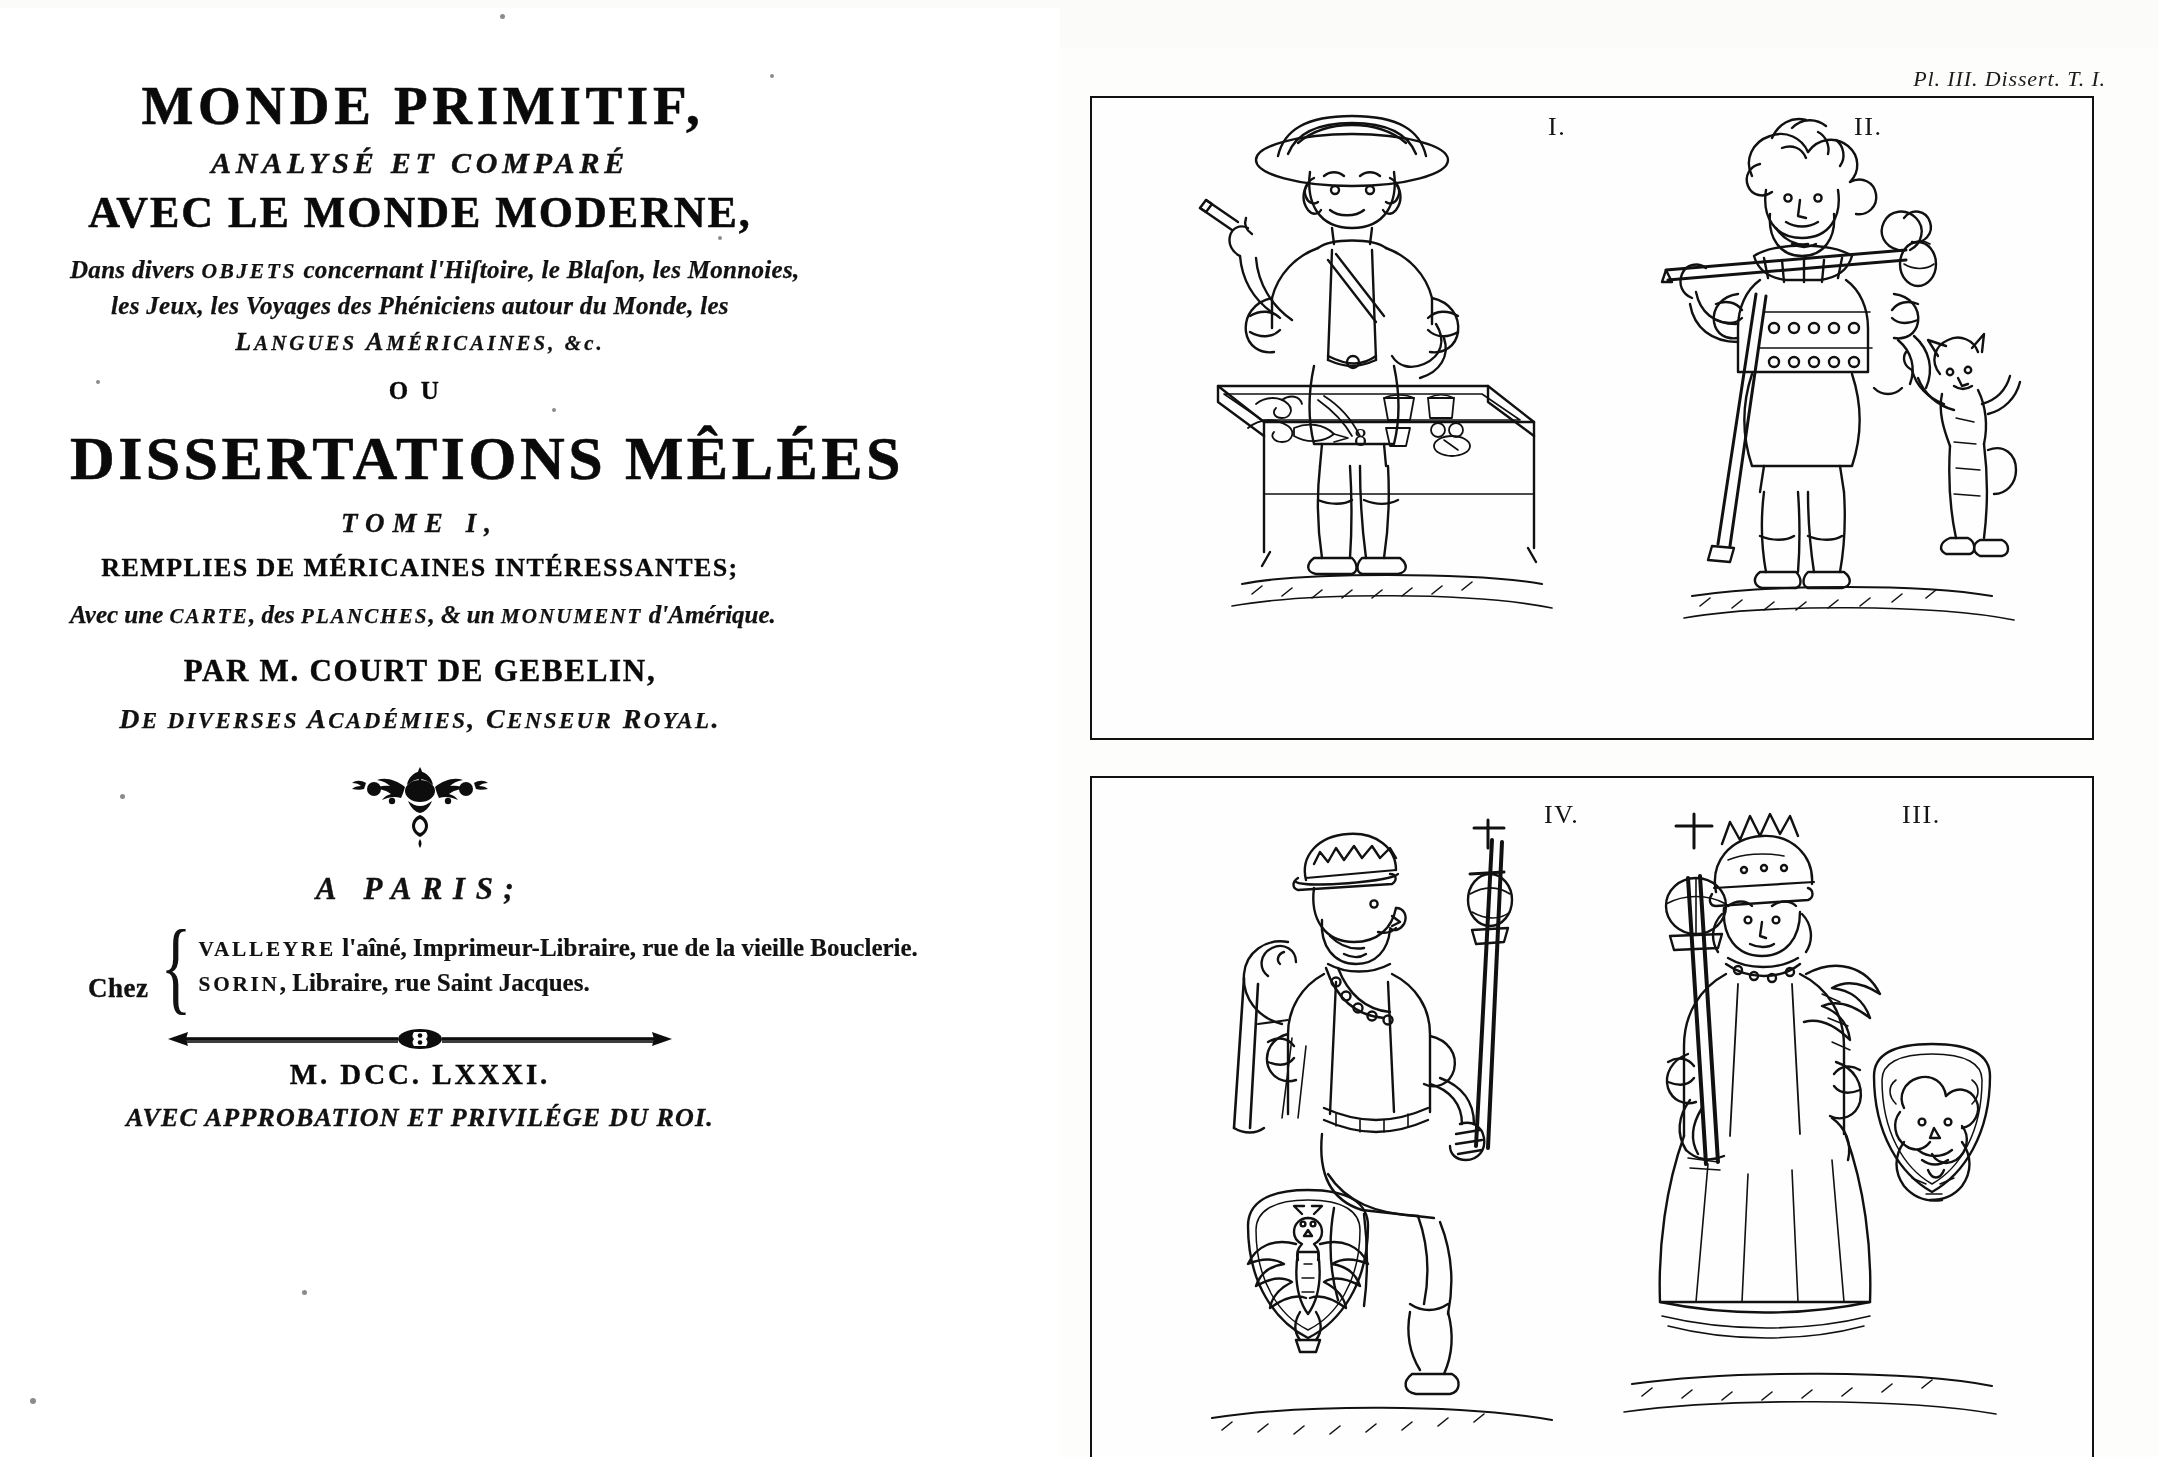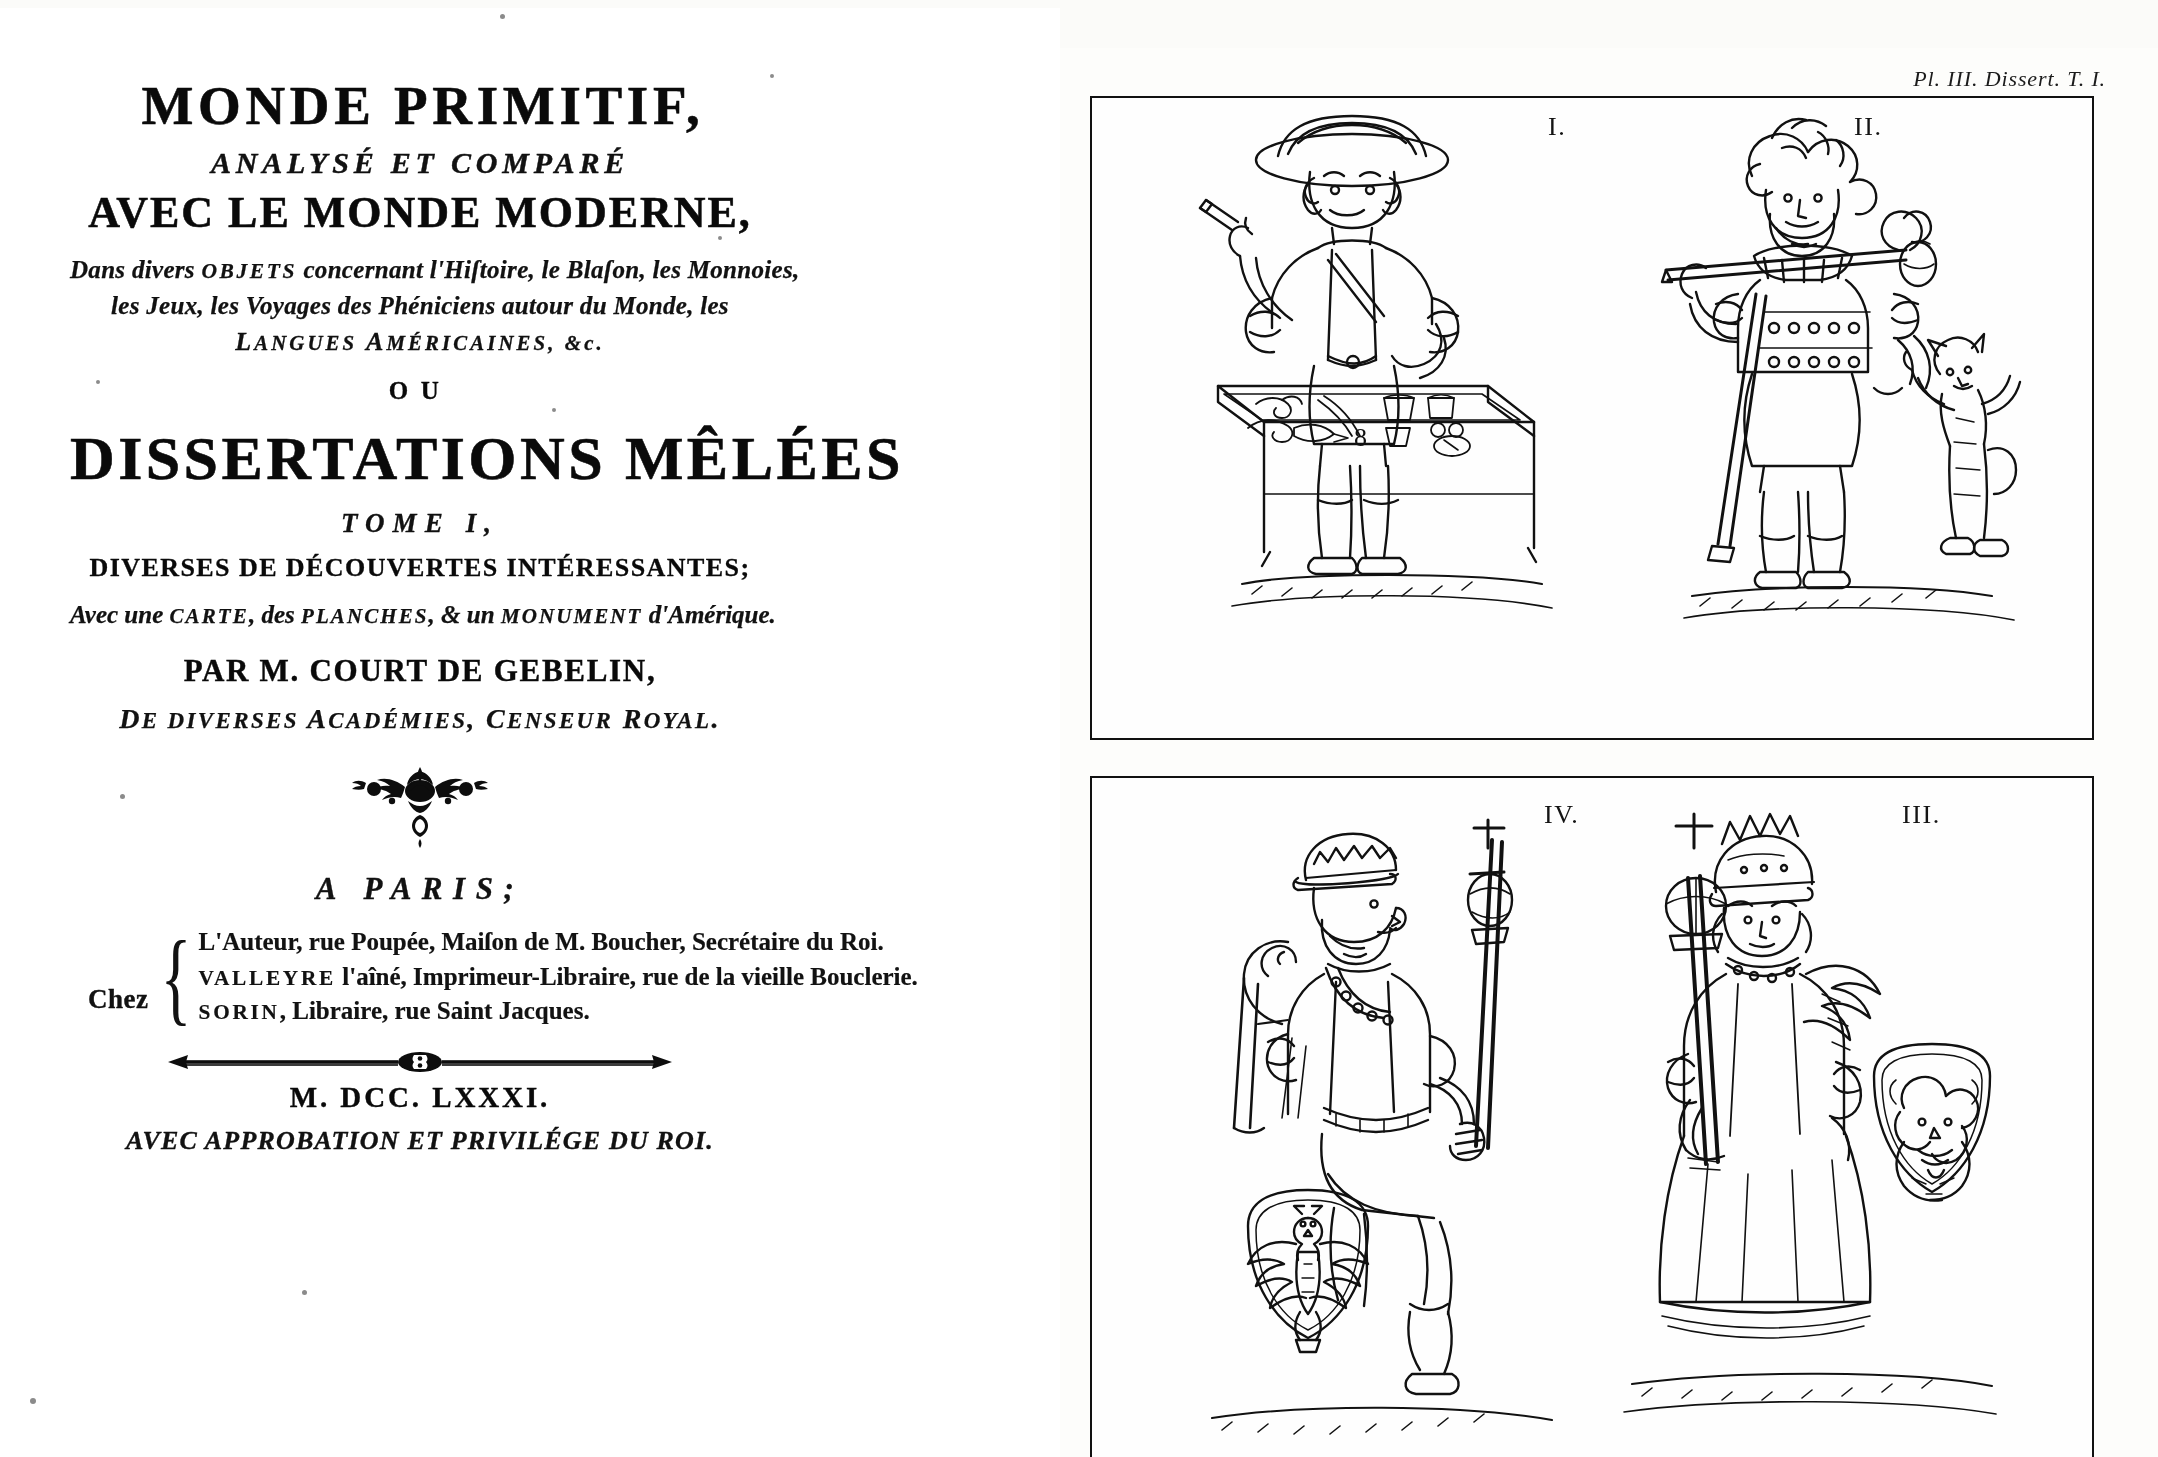--- a/index.html
+++ b/index.html
@@ -308,21 +308,21 @@
       <span class="ln desc">les Jeux, les Voyages des Phéniciens autour du Monde, les</span>
 
       <span class="ln t-langues"><span>L</span><span class="small">ANGUES</span><span> A</span><span class="small">MÉRICAINES</span><span class="small">, &amp;c.</span></span>
 
       <span class="ln display t-ou">OU</span>
 
       <span class="ln display t-diss">DISSERTATIONS MÊLÉES</span>
 
       <span class="ln t-tome">TOME I,</span>
 
-      <span class="ln display t-remplies">DIVERSES DE DÉCOUVERTES INTÉRESSANTES;</span>
+      <span class="ln display t-remplies">REMPLIES DE MÉRICAINES INTÉRESSANTES;</span>
 
       <span class="ln t-carte"><span>Avec une </span><span class="sc">CARTE</span><span>, des </span><span class="sc">PLANCHES</span><span>, &amp; un </span><span class="sc">MONUMENT</span><span> d'Amérique.</span></span>
 
       <span class="ln display t-par">PAR M. COURT DE GEBELIN,</span>
 
       <span class="ln t-acad"><span>D</span><span class="small">E DIVERSES</span><span> A</span><span class="small">CADÉMIES</span><span>, C</span><span class="small">ENSEUR</span><span> R</span><span class="small">OYAL</span><span>.</span></span>
 
       <div class="fleuron">
         <svg viewBox="0 0 180 90" xmlns="http://www.w3.org/2000/svg">
           <g fill="#0d0d0d">
@@ -345,21 +345,20 @@
           </g>
         </svg>
       </div>
 
       <span class="ln t-paris">A PARIS;</span>
 
       <div class="pub-wrap">
         <span class="chez">Chez</span>
         <span class="brace">{</span>
         <div class="pub-lines">
-          <div class="pl"><span>L'Auteur</span><span>, rue Poupée, Maiſon de M. Boucher, Secrétaire du Roi.</span></div>
           <div class="pl"><span class="sc">VALLEYRE</span><span> l'aîné, Imprimeur-Libraire, rue de la vieille Bouclerie.</span></div>
           <div class="pl"><span class="sc">SORIN</span><span>, Libraire, rue Saint Jacques.</span></div>
         </div>
       </div>
 
       <div class="rule-row">
         <svg viewBox="0 0 520 26" xmlns="http://www.w3.org/2000/svg">
           <g fill="#0d0d0d">
             <path d="M8 13 L28 6 L26 13 L28 20 Z"></path>
             <rect x="26" y="11.2" width="212" height="3.6"></rect>

